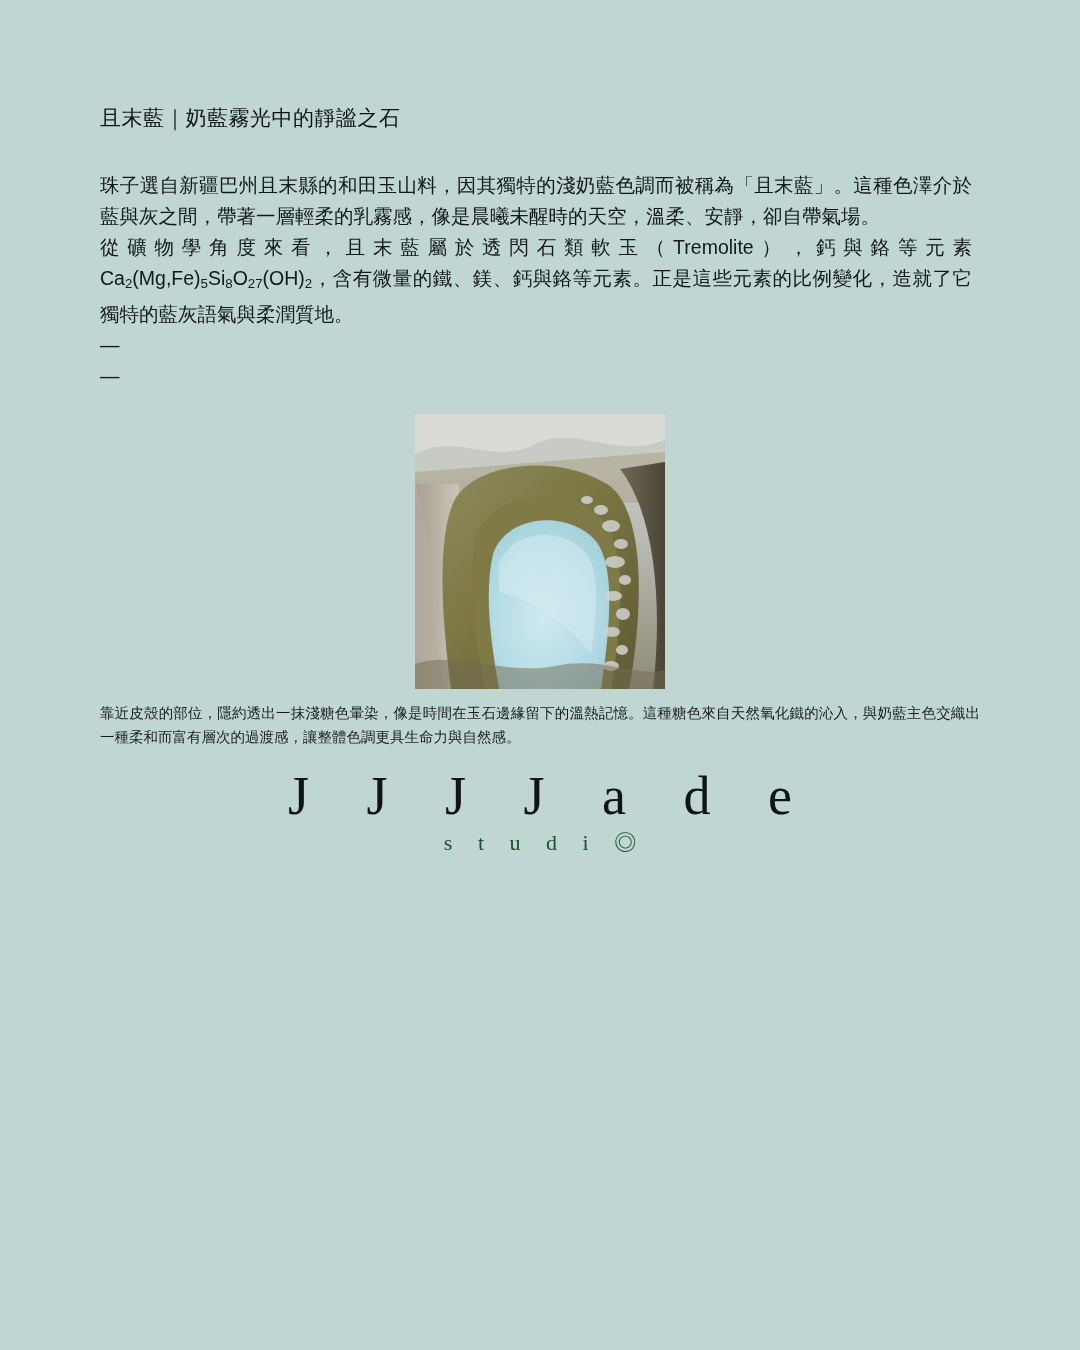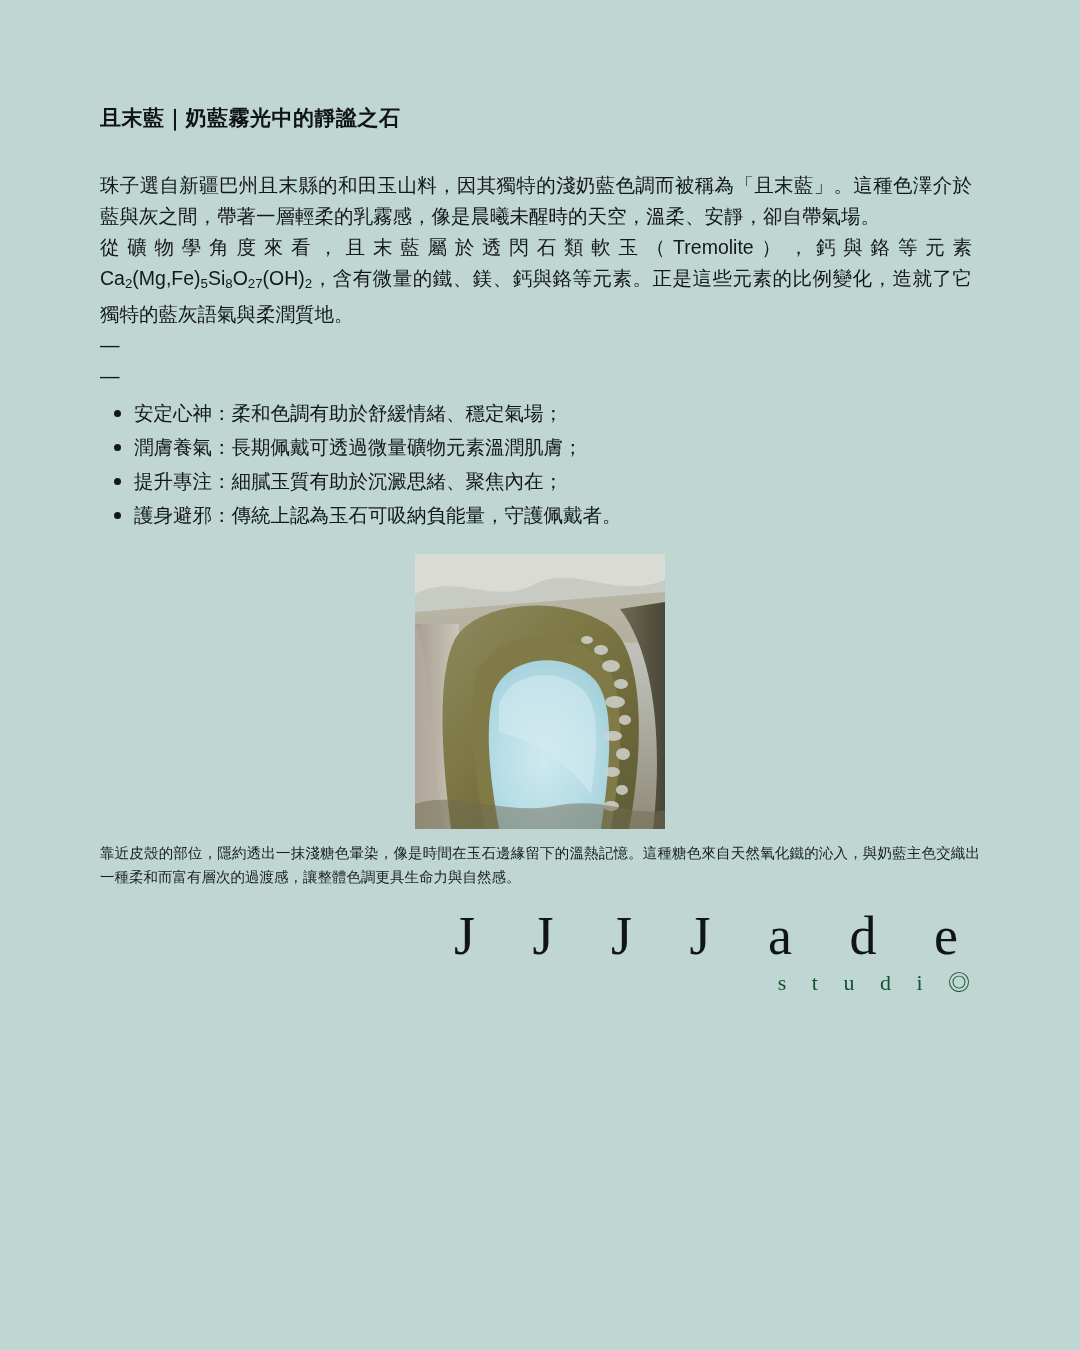--- a/index.html
+++ b/index.html
@@ -20,21 +20,21 @@
     left: 0; top: 0;
     width: 1080px;
     height: 1350px;
     box-sizing: border-box;
     padding: 0 100px;
   }
   .title {
     margin: 0;
     padding-top: 104px;
     font-size: 21px;
-    font-weight: bold;
+    font-weight: normal;
     letter-spacing: 0.5px;
     color: #111417;
   }
   .body-text {
     margin-top: 38px;
     font-size: 19.5px;
     line-height: 31px;
     text-align: justify;
     color: #14181b;
   }
@@ -95,21 +95,21 @@
   }
   .caption {
     margin-top: 12px;
     font-size: 14.5px;
     line-height: 24px;
     text-align: justify;
     color: #1a1d20;
   }
   .brand {
     margin-top: 14px;
-    text-align: right;
+    text-align: center;
   }
   .brand-main {
     display: block;
     font-family: "Liberation Serif", serif;
     font-size: 54px;
     letter-spacing: 22px;
     color: #111417;
     line-height: 64px;
     padding-left: 22px;
   }
@@ -138,26 +138,20 @@
       <span>從礦物學角度來看，且末藍屬於透閃石類軟玉（Tremolite），鈣與鉻等元素</span><span class="formula">Ca<sub>2</sub>(Mg,Fe)<sub>5</sub>Si<sub>8</sub>O<sub>27</sub>(OH)<sub>2</sub></span><span>，含有微量的鐵、鎂、鈣與鉻等元素。正是這些元素的比例變化，造就了它獨特的藍灰語氣與柔潤質地。</span>
     </p>
 
 
     <span class="rule-dash">—</span>
 
 
     <span class="rule-dash">—</span>
 
 
-    <ul class="bullets">
-      <li>安定心神：柔和色調有助於舒緩情緒、穩定氣場；</li>
-      <li>潤膚養氣：長期佩戴可透過微量礦物元素溫潤肌膚；</li>
-      <li>提升專注：細膩玉質有助於沉澱思緒、聚焦內在；</li>
-      <li>護身避邪：傳統上認為玉石可吸納負能量，守護佩戴者。</li>
-    </ul>
   </div>
 
   <div class="figure">
     <svg class="stone-svg" viewBox="0 0 250 275" preserveAspectRatio="none">
       <defs>
         <linearGradient id="bgTop" x1="0" y1="0" x2="0" y2="1">
           <stop offset="0%" stop-color="#cfd0cc"></stop>
           <stop offset="45%" stop-color="#b9bbb3"></stop>
           <stop offset="100%" stop-color="#8f8a78"></stop>
         </linearGradient>

